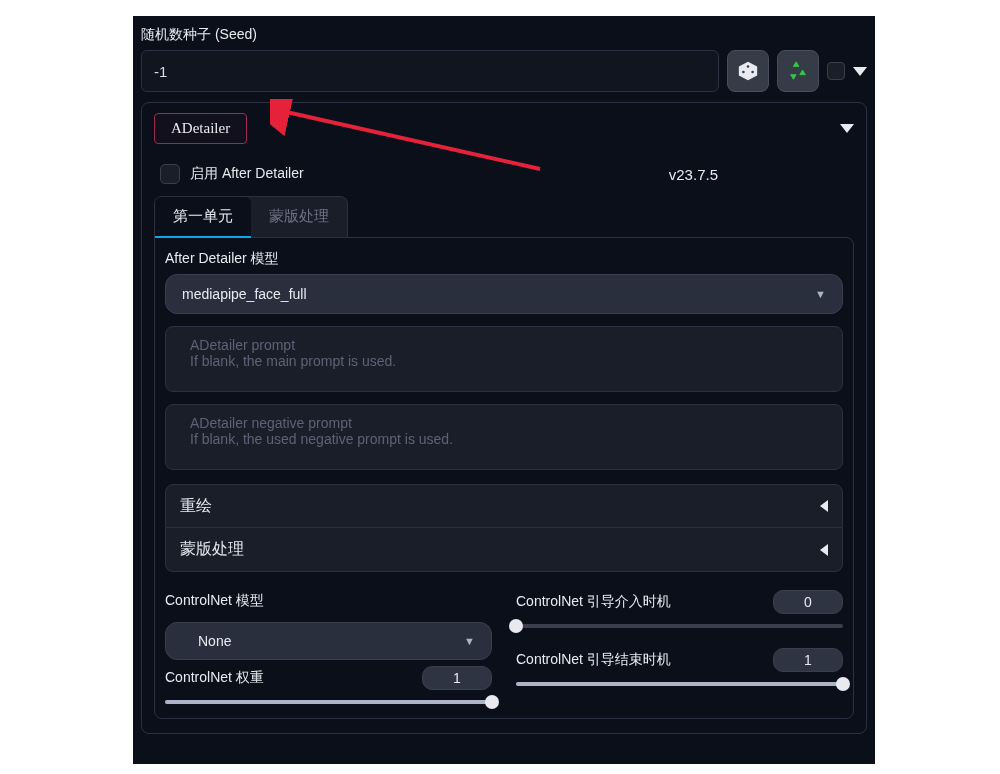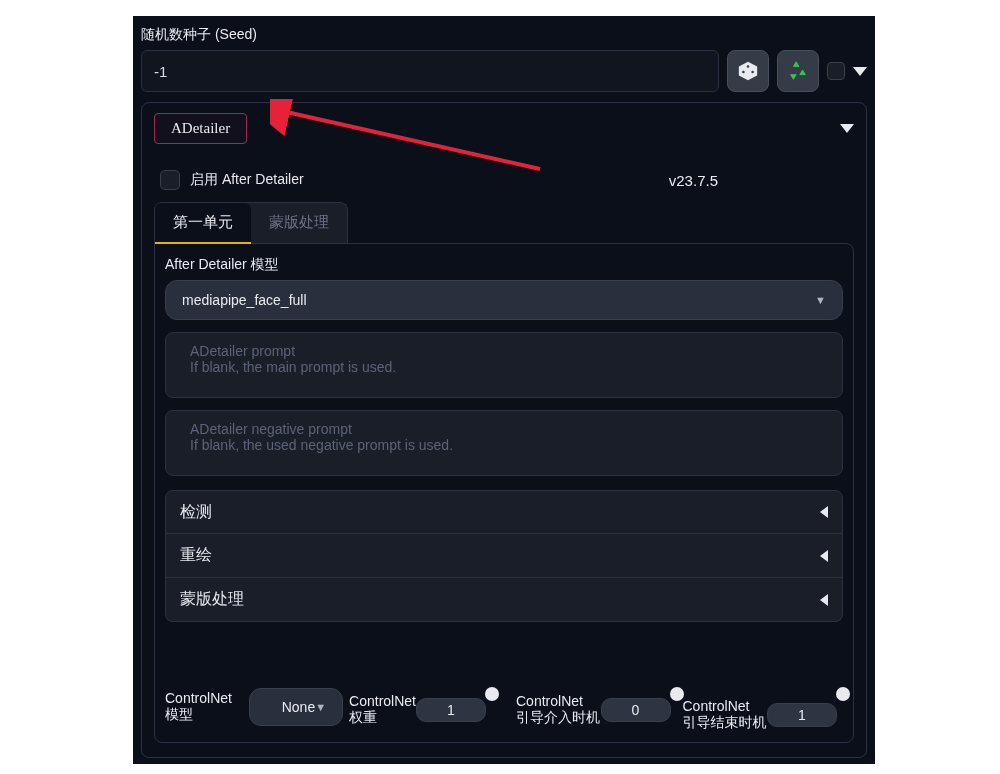--- a/index.html
+++ b/index.html
@@ -75,21 +75,21 @@
     border: 1px solid #a02a4a;
     color: #e8eaf0;
     padding: 6px 16px;
     border-radius: 4px;
     font-size: 15px;
     background: rgba(160,42,74,0.05);
   }
   .arrow-svg { position: absolute; left: 128px; top: -4px; pointer-events: none; }
   .enable-row {
     display: flex; align-items: center; justify-content: space-between;
-    margin-top: 26px; padding: 0 6px;
+    margin-top: 20px; padding: 0 6px;
   }
   .enable-left { display:flex; align-items:center; gap:10px; }
   .checkbox {
     width: 20px; height: 20px;
     border: 1px solid #3a3f4d;
     border-radius: 5px;
     background: #1a1e29;
   }
   .version { color: #e8eaf0; font-size: 15px; margin-right: 130px; }
   .tabs {
@@ -104,21 +104,21 @@
   }
   .tab {
     padding: 10px 18px;
     color: #6b7186;
     cursor: pointer;
     border-bottom: 2px solid transparent;
     font-size: 15px;
   }
   .tab.active {
     color: #e8eaf0;
-    border-bottom: 2px solid #eab308;
+    border-bottom: 2px solid #0ea5e9;
     background: #0b0f1a;
     border-radius: 6px 6px 0 0;
   }
   .tab-body {
     border: 1px solid #2b3142;
     border-radius: 0 8px 8px 8px;
     padding: 10px;
     margin-top: -1px;
   }
   .select {
@@ -159,21 +159,21 @@
   .acc-stack .accordion + .accordion { border-top: none; }
   .acc-stack .accordion:first-child { border-radius: 8px 8px 0 0; }
   .acc-stack .accordion:nth-child(2) { border-radius: 0; }
   .acc-stack .accordion:last-child { border-radius: 0 0 8px 8px; }
   .cn-grid {
     margin-top: 18px;
     display: grid;
     grid-template-columns: 1fr 1fr;
     gap: 18px 24px;
   }
-  .cn-col { display: flex; gap: 6px; margin-top: 48px; }
+  .cn-col { display: flex; flex-direction: column; gap: 6px; }
   .cn-label-row { display:flex; justify-content:space-between; align-items:center; }
   .numbox {
     background: #2f3442;
     border: 1px solid #3a3f4d;
     border-radius: 10px;
     color: #e8eaf0;
     min-width: 70px; height: 24px;
     display:flex; align-items:center; justify-content:center;
     font-size: 14px;
   }
@@ -258,24 +258,20 @@
         <span class="caret">▼</span>
       </div>
 
       <div class="textarea">ADetailer prompt
 If blank, the main prompt is used.</div>
       <div class="textarea">ADetailer negative prompt
 If blank, the used negative prompt is used.</div>
 
       <div class="acc-stack">
         <div class="accordion">
-          <span>检测</span>
-          <div class="tri-left"></div>
-        </div>
-        <div class="accordion">
           <span>重绘</span>
           <div class="tri-left"></div>
         </div>
         <div class="accordion">
           <span>蒙版处理</span>
           <div class="tri-left"></div>
         </div>
       </div>
 
       <div class="cn-grid">

